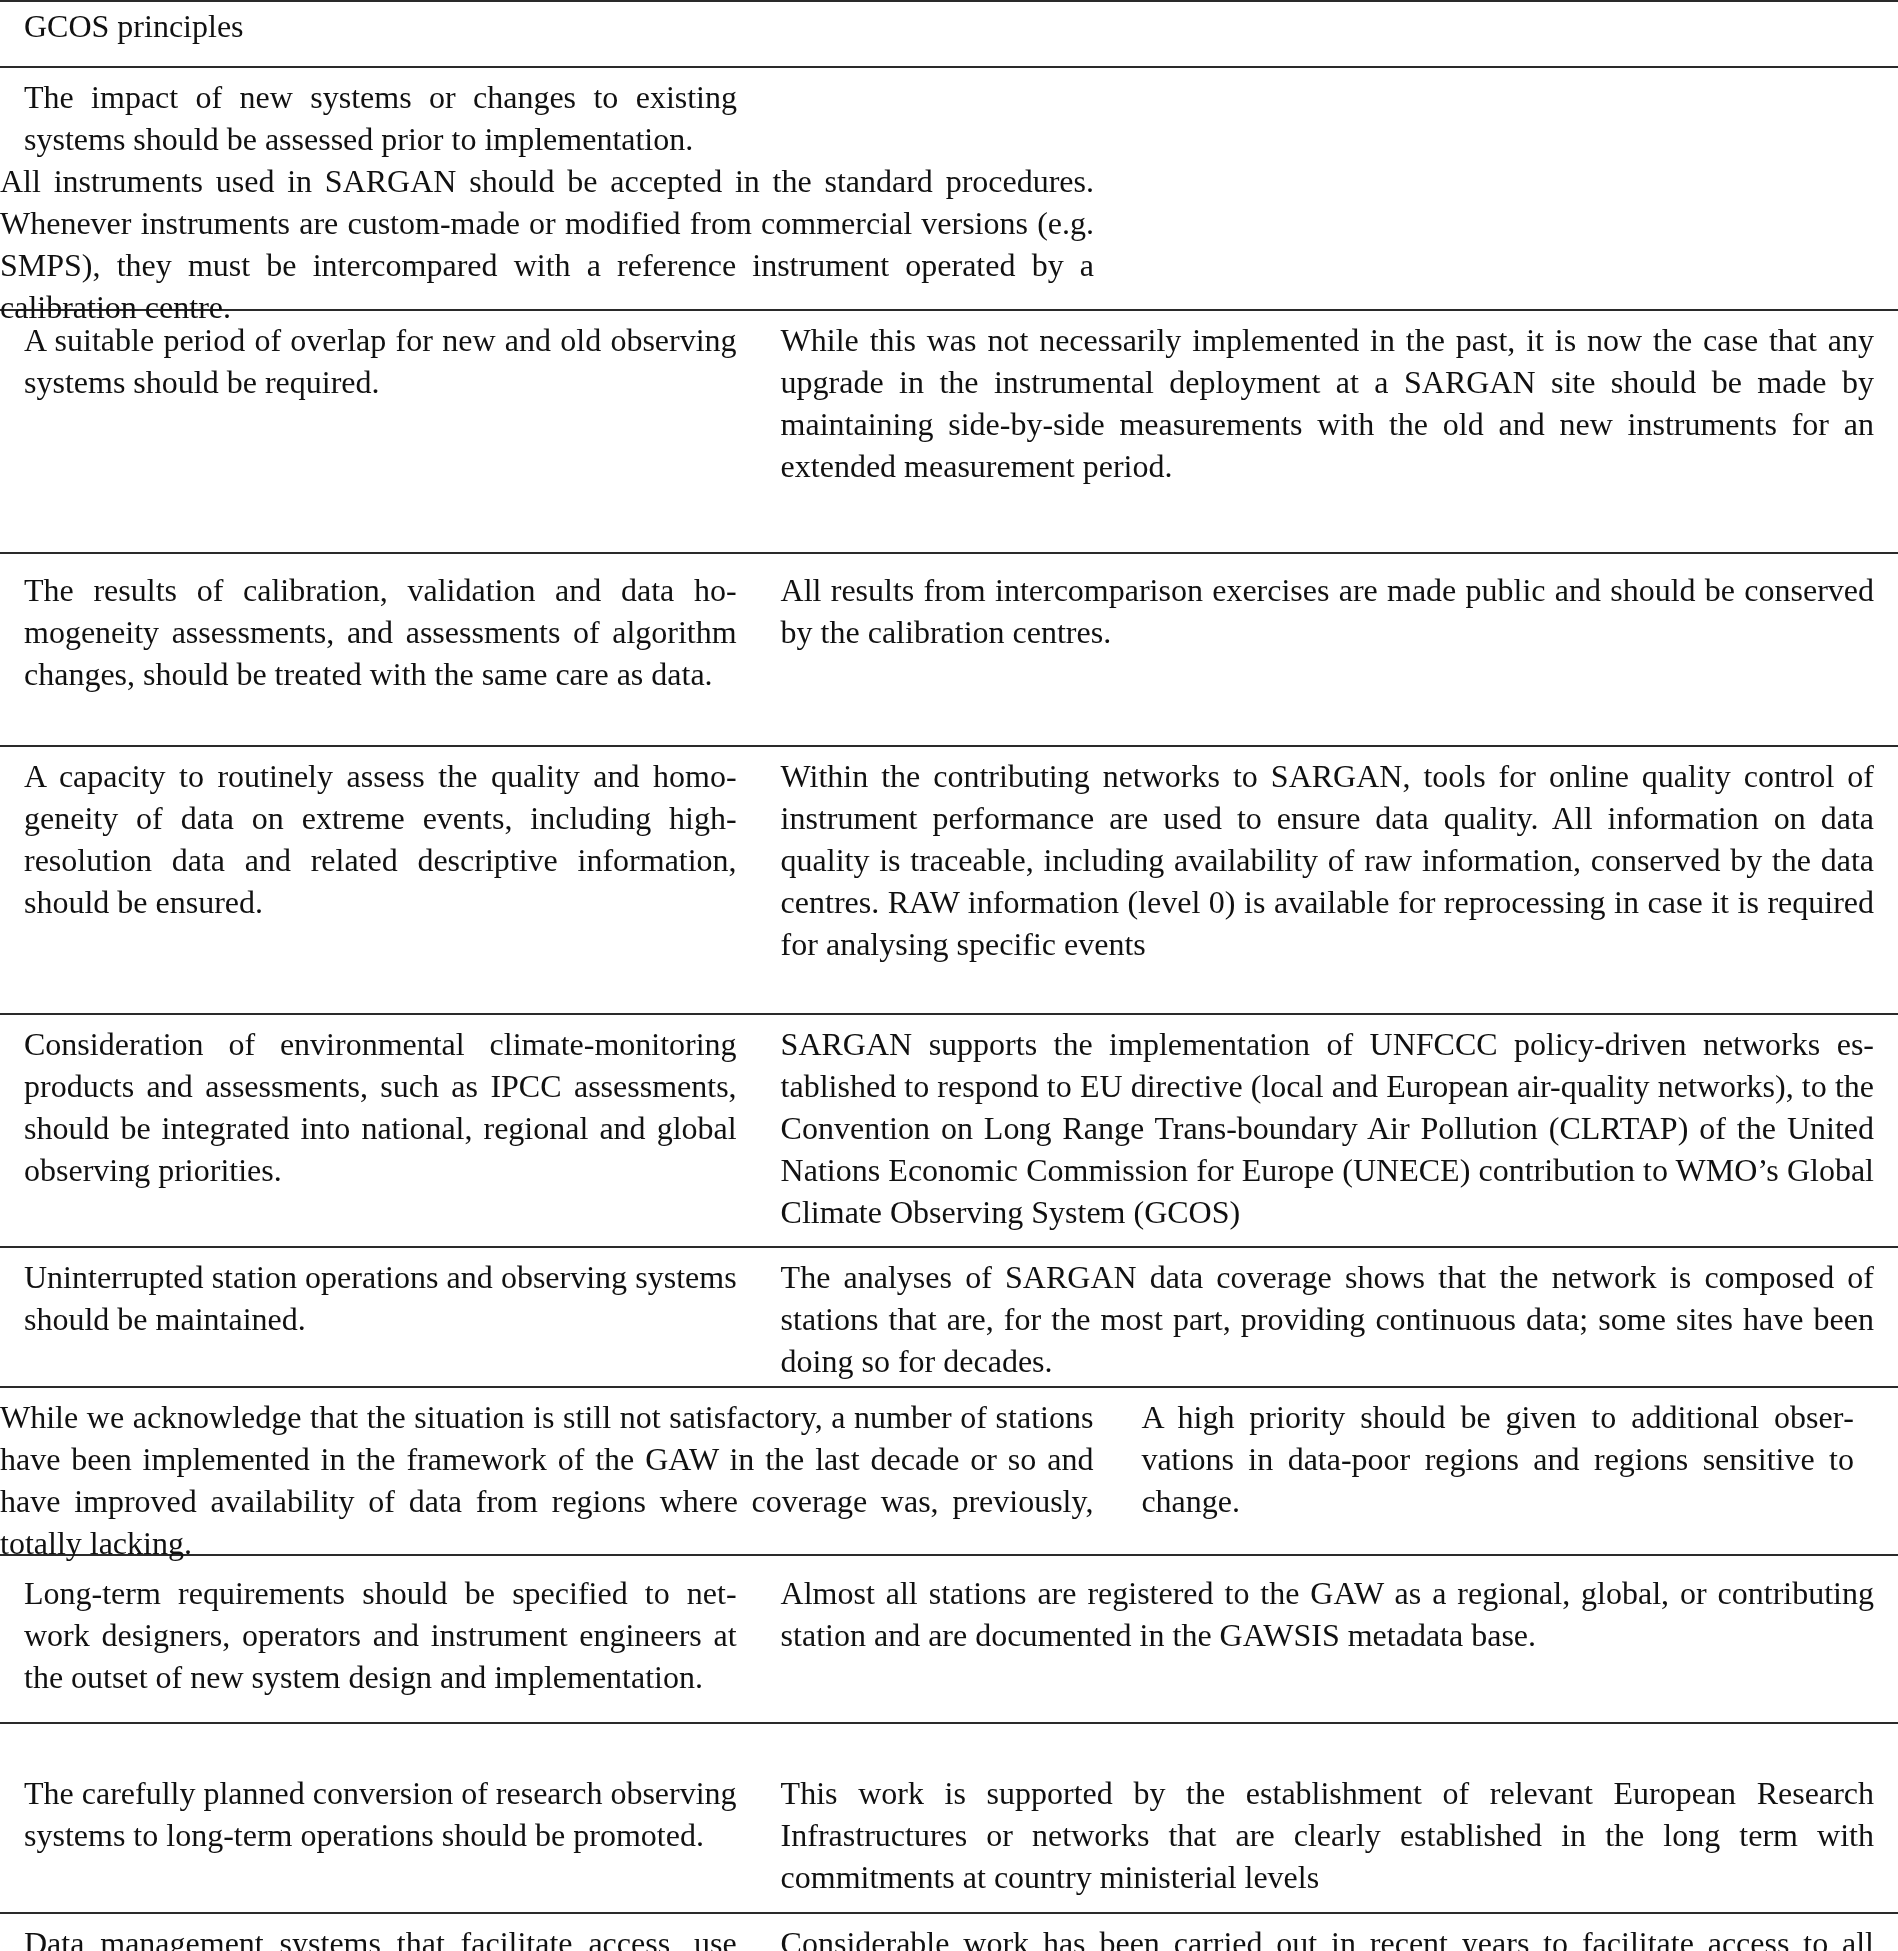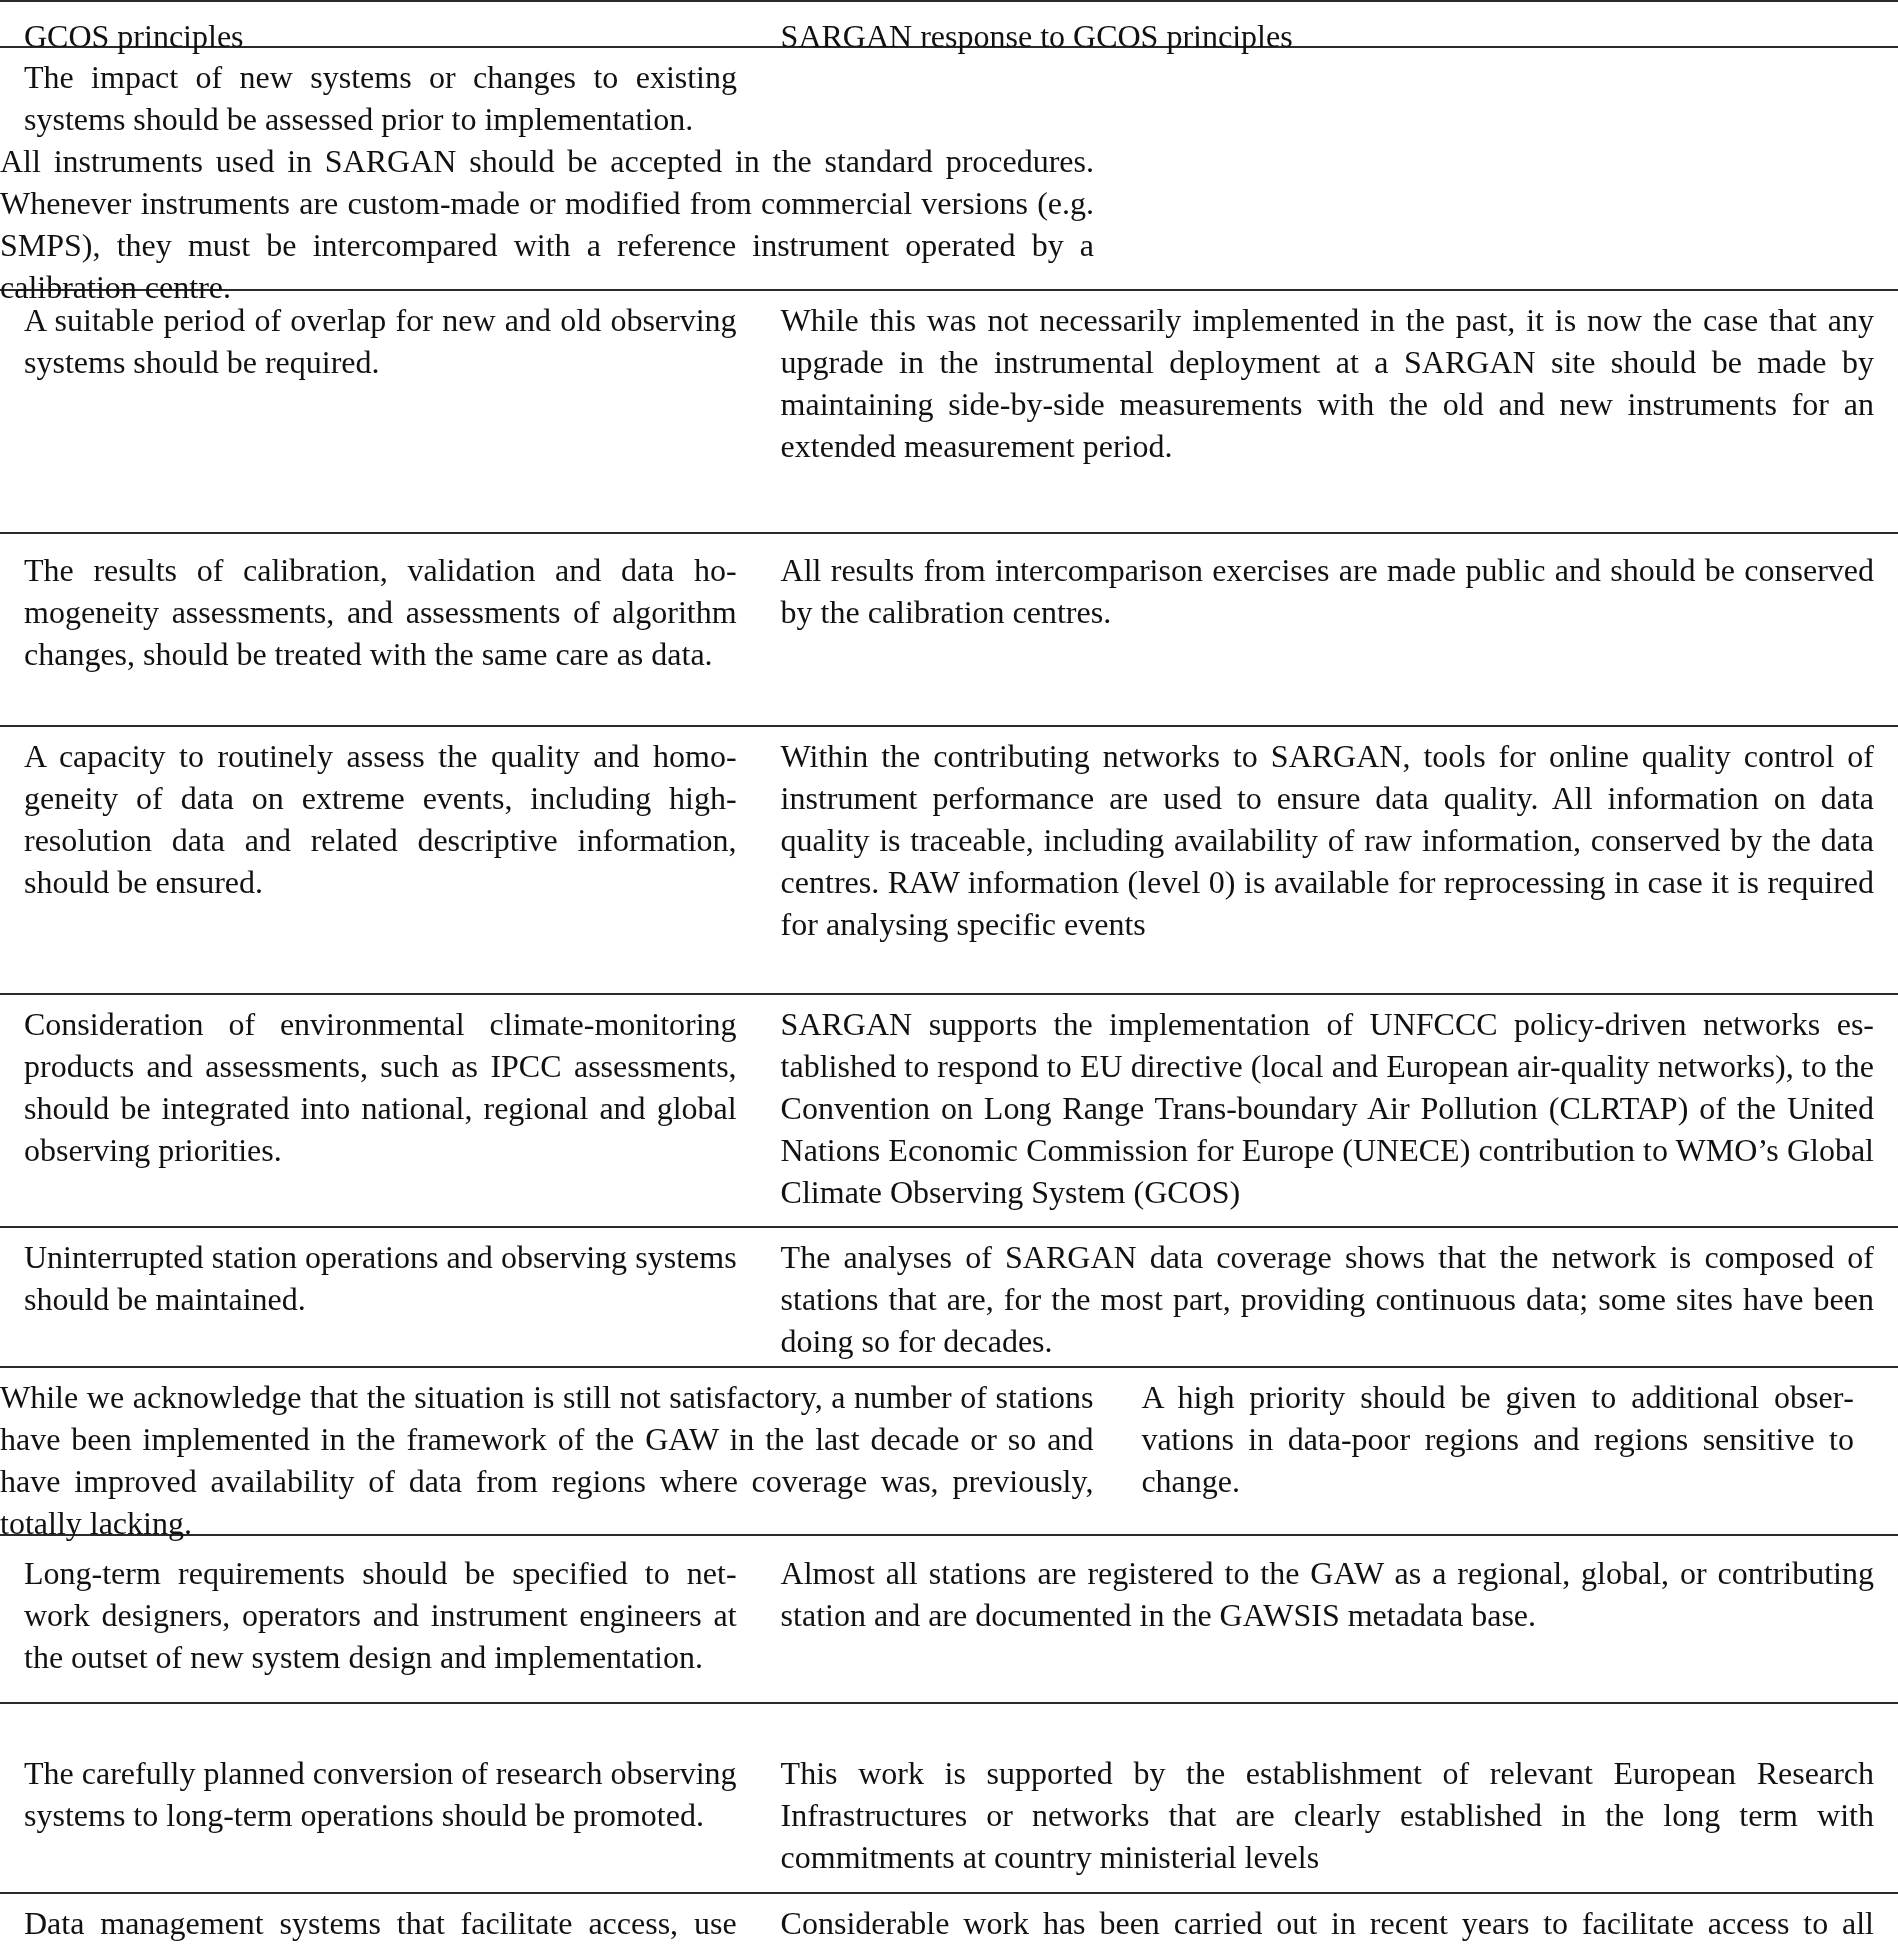--- a/index.html
+++ b/index.html
@@ -38,31 +38,30 @@
     }
     .cell.right {
       width: 1118px;
       padding-left: 0;
       padding-right: 24px;
     }
     .row.header .cell {
       text-align: left;
     }
     .row.header {
-      height: 46px;
-      padding-top: 13px;
+      height: 66px;
+      padding-top: 3px;
     }
   </style>
 </head>
 <body>
 
 <div class="table">
   <div class="row header">
     <div class="cell left">GCOS principles</div>
-    <div class="cell right">SARGAN response to GCOS principles</div>
   </div>
 
   <div class="row" style="height:243px;padding-top:8.3px;flex-direction:column;">
     <div class="cell left">The impact of new systems or changes to existing systems should be assessed prior to implementa­tion.</div>
     <div class="cell right">All instruments used in SARGAN should be accepted in the standard proce­dures. Whenever instruments are custom-made or modified from commercial versions (e.g. SMPS), they must be intercompared with a reference instrument operated by a calibration centre.</div>
   </div>
 
   <div class="row" style="height:243px;padding-top:8.3px;">
     <div class="cell left">A suitable period of overlap for new and old observ­ing systems should be required.</div>
     <div class="cell right">While this was not necessarily implemented in the past, it is now the case that any upgrade in the instrumental deployment at a SARGAN site should be made by maintaining side-by-side measurements with the old and new instruments for an extended measurement period.</div>

